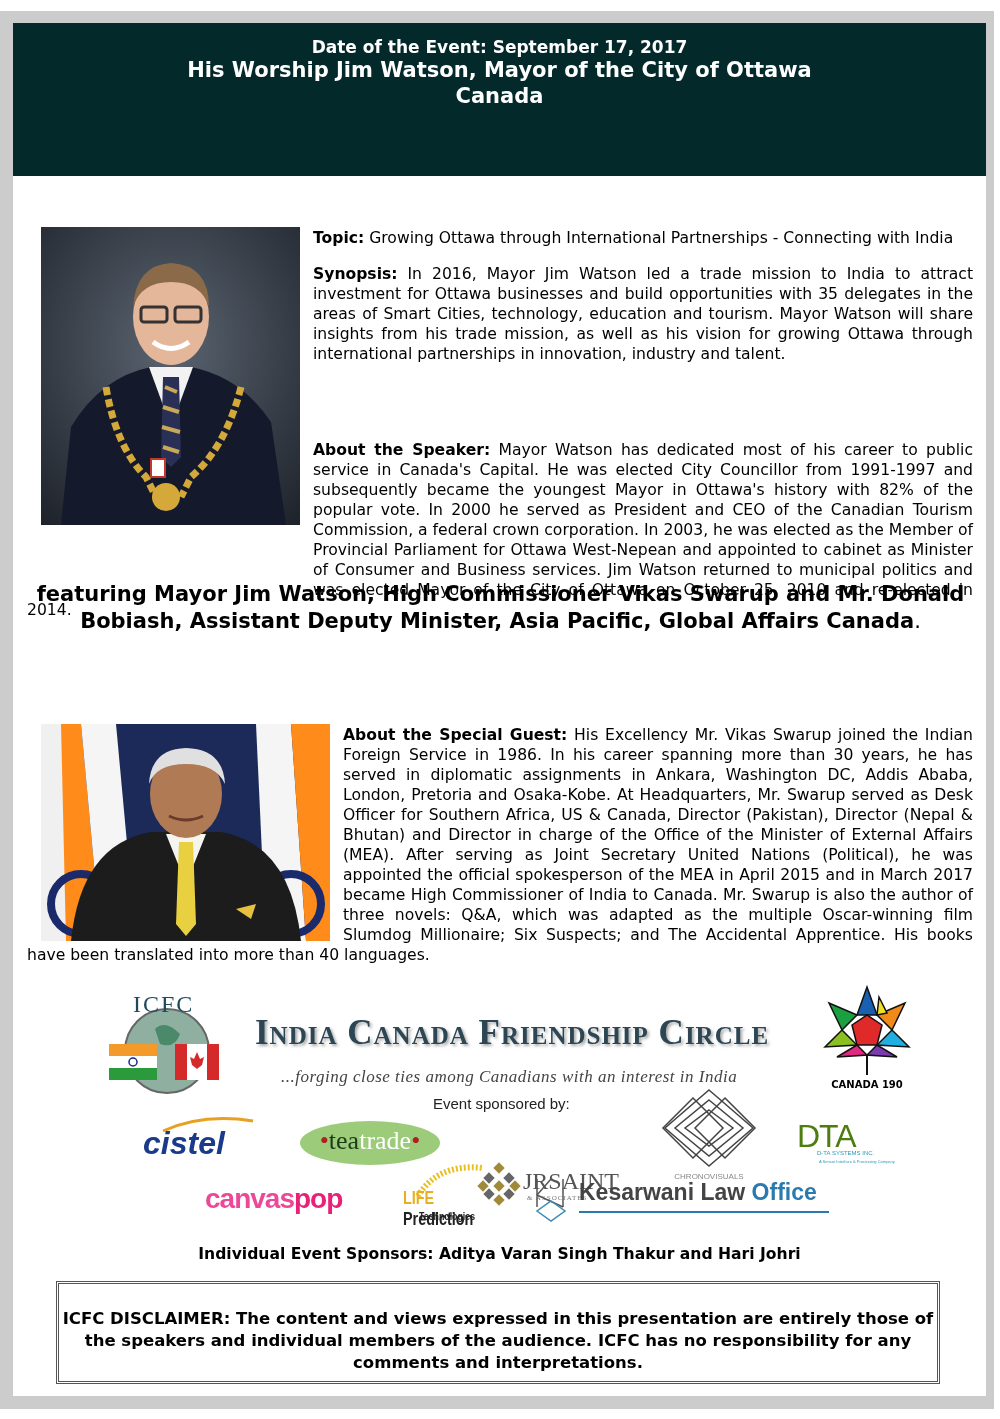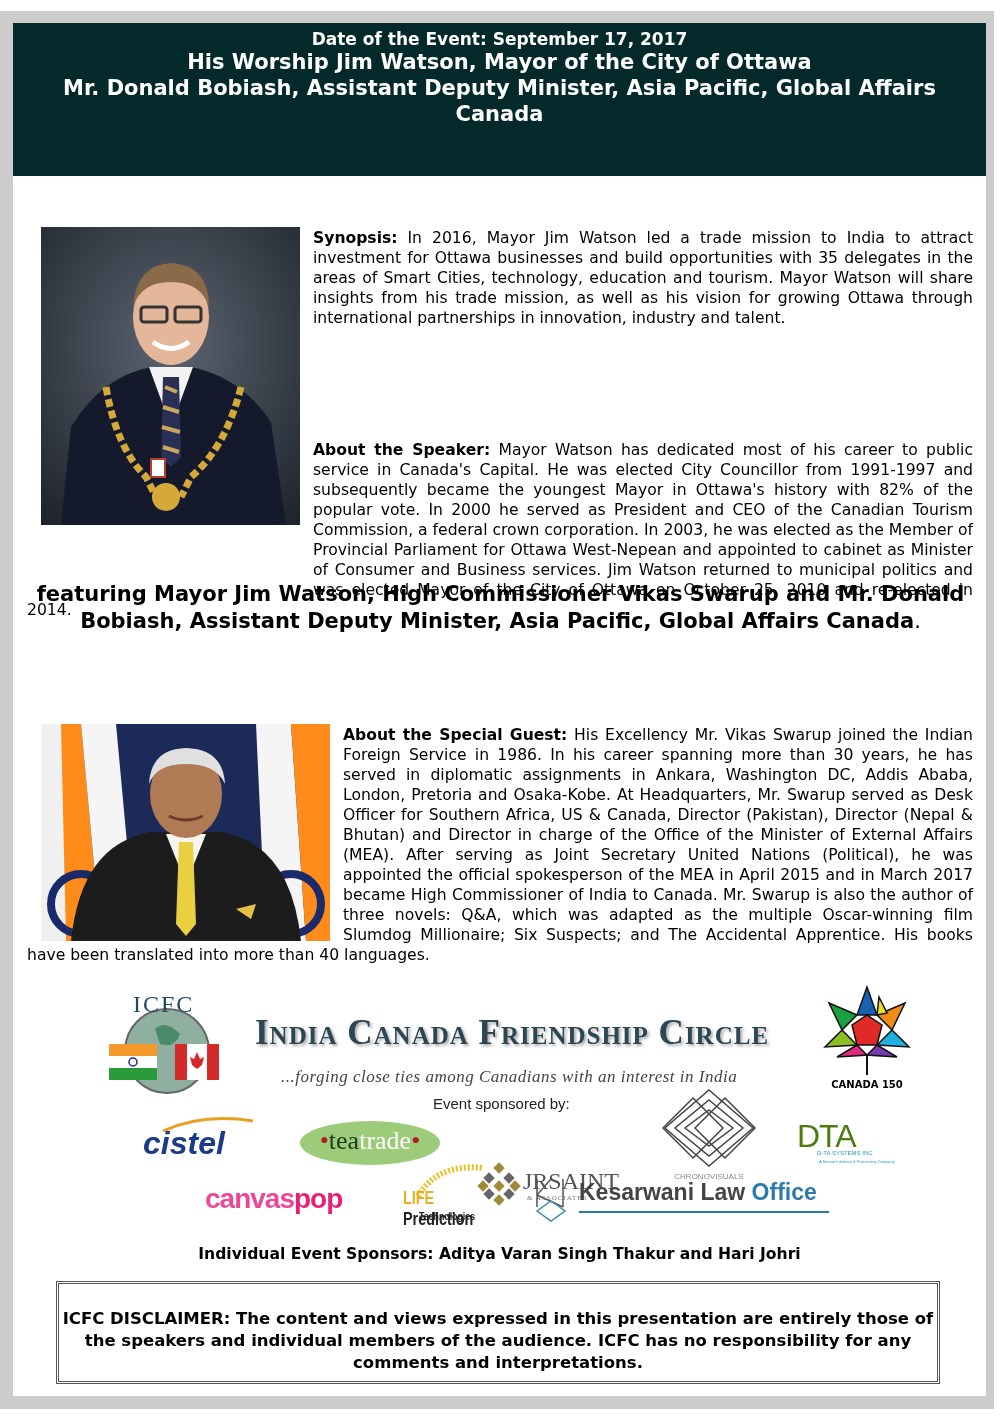--- a/index.html
+++ b/index.html
@@ -1,20 +1,20 @@
 <!DOCTYPE html>
 <html><head>
   <meta charset="utf-8">
   <style>
     html, body { margin: 0; padding: 0; background: #ffffff; }
     body { width: 1000px; height: 1419px; position: relative; overflow: hidden; font-family: "DejaVu Sans", sans-serif; color: #000; }
     .frame { position: absolute; left: 0; top: 11px; width: 994px; height: 1398px; background: #cccccc; }
     .page { position: absolute; left: 13px; top: 12px; width: 973px; height: 1373px; background: #ffffff; }
     .header { position: absolute; left: 0; top: 0; width: 973px; height: 153px; background: #04292a; color: #fff; text-align: center; font-weight: bold; }
-    .header .date { font-size: 17px; margin-top: 6px; line-height: 20px; }
+    .header .date { font-size: 17px; margin-top: 14px; line-height: 20px; }
     .header .line { font-size: 21px; line-height: 26px; }
     .photo { position: absolute; overflow: hidden; }
     .photo svg { display: block; }
     .text-block { position: absolute; font-size: 15.6px; line-height: 20px; text-align: justify; }
     .text-block b { font-weight: bold; }
     .para { margin: 0 0 16px 0; }
     .center-heading { position: absolute; left: 20px; width: 935px; top: 558px; text-align: center; font-weight: bold; font-size: 21px; line-height: 26.5px; }
     .logos { position: absolute; left: 12px; top: 960px; width: 995px; height: 250px; padding-left: 42px; }
     .abs { position: absolute; }
     .individual { position: absolute; left: 0; width: 973px; top: 1222px; text-align: center; font-weight: bold; font-size: 15.6px; }
@@ -22,21 +22,20 @@
   </style>
 </head>
 <body>
 
 <div class="frame">
   <div class="page">
 
     <div class="header">
       <div class="date">Date of the Event: September 17, 2017</div>
       <div class="line">His Worship Jim Watson, Mayor of the City of Ottawa</div>
-      <div class="line">Mr. Donald Bobiash, Assistant Deputy Minister, Asia Pacific, Global Affairs</div>
       <div class="line">Canada</div>
     </div>
 
     <div class="photo" style="left:28px; top:204px; width:259px; height:298px;">
       <svg width="259" height="298" viewBox="0 0 259 298">
         <defs>
           <radialGradient id="bg1" cx="0.5" cy="0.4" r="0.8">
             <stop offset="0" stop-color="#5a6470"></stop>
             <stop offset="1" stop-color="#1c2028"></stop>
           </radialGradient>
@@ -52,20 +51,21 @@
         <rect x="134" y="80" width="26" height="15" rx="3" fill="none" stroke="#333" stroke-width="3"></rect>
         <path d="M112 115 Q130 128 148 115" stroke="#fff" stroke-width="5" fill="none"></path>
         <path d="M65 160 Q75 220 105 250 L115 270" stroke="#d4a93a" stroke-width="7" fill="none" stroke-dasharray="8 4"></path>
         <path d="M200 160 Q185 220 150 250 L140 270" stroke="#d4a93a" stroke-width="7" fill="none" stroke-dasharray="8 4"></path>
         <circle cx="125" cy="270" r="14" fill="#d4a93a"></circle>
         <rect x="110" y="232" width="14" height="18" fill="#fff" stroke="#c0392b" stroke-width="2"></rect>
       </svg>
     </div>
 
     <div class="text-block" style="left:300px; top:205px; width:660px;">
+      <p class="para"><b>Topic:</b><span> Growing Ottawa through International Partnerships - Connecting with India</span></p>
       <p class="para"><b>Synopsis:</b><span> In 2016, Mayor Jim Watson led a trade mission to India to attract investment for Ottawa businesses and build opportunities with 35 delegates in the areas of Smart Cities, technology, education and tourism. Mayor Watson will share insights from his trade mission, as well as his vision for growing Ottawa through international partnerships in innovation, industry and talent.</span></p>
     </div>
     <div class="text-block" style="left:14px; top:378px; width:946px;margin-top:39px;">
       <div style="float:left; width:286px; height:160px;"></div>
       <p class="para" style="margin:0"><b>About the Speaker:</b><span> Mayor Watson has dedicated most of his career to public service in Canada's Capital. He was elected City Councillor from 1991-1997 and subsequently became the youngest Mayor in Ottawa's history with 82% of the popular vote. In 2000 he served as President and CEO of the Canadian Tourism Commission, a federal crown corporation. In 2003, he was elected as the Member of Provincial Parliament for Ottawa West-Nepean and appointed to cabinet as Minister of Consumer and Business services. Jim Watson returned to municipal politics and was elected Mayor of the City of Ottawa on October 25, 2010 and re-elected in 2014.</span></p>
     </div>
 
     <div class="center-heading">
       <div><span>featuring Mayor Jim Watson, High Commissioner Vikas Swarup and Mr. Donald Bobiash, Assistant Deputy Minister, Asia Pacific, Global Affairs Canada</span><span style="font-weight:normal">.</span></div>
     </div>
@@ -123,21 +123,21 @@
           <polygon points="40,30 12,18 25,45" fill="#1aa040" stroke="#111" stroke-width="1.5"></polygon>
           <polygon points="60,30 88,18 75,45" fill="#f08a1a" stroke="#111" stroke-width="1.5"></polygon>
           <polygon points="35,40 50,30 65,40 60,60 40,60" fill="#e02a2a" stroke="#111" stroke-width="1.5"></polygon>
           <polygon points="25,45 40,60 8,62" fill="#8ac020" stroke="#111" stroke-width="1.5"></polygon>
           <polygon points="75,45 60,60 92,62" fill="#20b0e0" stroke="#111" stroke-width="1.5"></polygon>
           <polygon points="40,60 50,70 20,72" fill="#e02a80" stroke="#111" stroke-width="1.5"></polygon>
           <polygon points="60,60 50,70 80,72" fill="#7a3ab0" stroke="#111" stroke-width="1.5"></polygon>
           <polygon points="62,12 70,28 60,30" fill="#f0e020" stroke="#111" stroke-width="1.5"></polygon>
           <line x1="50" y1="70" x2="50" y2="90" stroke="#111" stroke-width="2"></line>
         </svg>
-        <div style="font-weight:bold; font-size:10px; text-align:center; width:100px;">CANADA 150</div>
+        <div style="font-weight:bold; font-size:10px; text-align:center; width:100px;">CANADA 190</div>
       </div>
 
       <div class="abs" style="left:408px; top:112px; font-family:'Liberation Sans', sans-serif; font-size:15px; color:#222;">Event sponsored by:</div>
 
       <div class="abs" style="left:118px; top:130px; width:125px; height:50px;">
         <svg width="125" height="50" viewBox="0 0 125 50" style="position:absolute;left:0;top:0">
             <path d="M20 18 Q60 0 110 8" stroke="#e8a020" stroke-width="3" fill="none"></path>
           </svg>
         <div class="abs" style="left:0; top:12px; font-family:'Liberation Sans', sans-serif; font-weight:bold; font-style:italic; font-size:32px; color:#1a3a8a;">cistel</div>
       </div>

